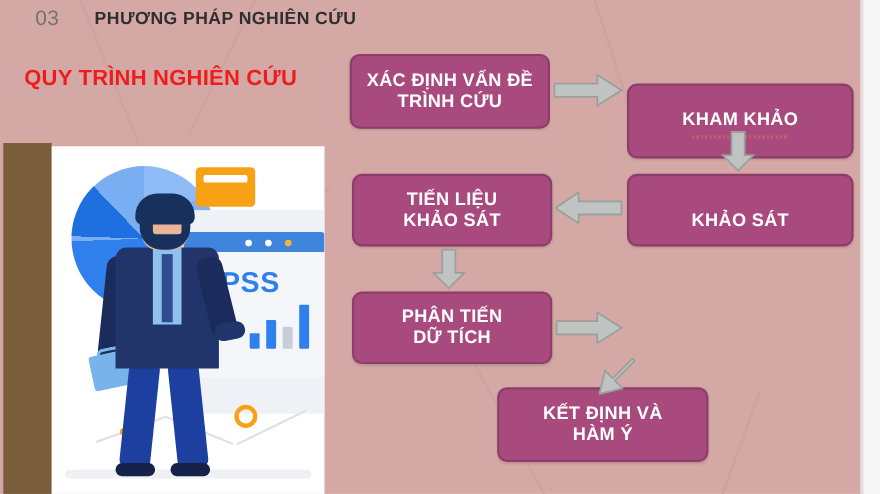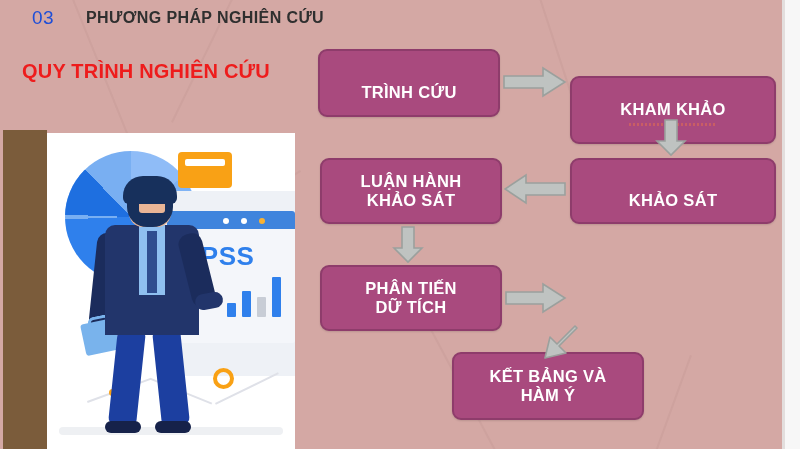--- a/index.html
+++ b/index.html
@@ -24,21 +24,21 @@
     position:absolute;left:785px;top:0;width:15px;height:449px;
     background:#f7f7f7;
   }
   .right-strip-edge{
     position:absolute;left:782px;top:0;width:3px;height:449px;
     background:#e3dedd;
   }
   
   .hdr-num{
     position:absolute;left:32px;top:7px;
-    font-size:19px;font-weight:400;color:#1d4ed8;letter-spacing:.5px;
+    font-size:19px;font-weight:400;color:#737373;letter-spacing:.5px;
   }
   .hdr-title{
     position:absolute;left:86px;top:9px;
     font-size:16px;font-weight:700;color:#2f2f2f;letter-spacing:.4px;
   }
   .red-title{
     position:absolute;left:22px;top:60px;
     font-size:20px;font-weight:700;color:#ee1c1c;letter-spacing:.2px;
   }
   
@@ -248,43 +248,43 @@
     <div class="tie"></div>
     <div class="person-head"></div>
     <div class="person-beard"></div>
     <div class="person-face"></div>
     <div class="person-hair"></div>
     <div class="arm-right"></div>
     <div class="hand"></div>
   </div>
 
   <div class="fbox" style="left:318px;top:49px;width:178px;height:64px;">
-    <span><br><b>TRÌNH CỨU</b></span>
+    <span><b>XÁC ĐỊNH VẤN ĐỀ</b><br><b>TRÌNH CỨU</b></span>
   </div>
 
   <div class="fbox" style="left:570px;top:49px;width:202px;height:64px;margin-top:27px;">
     <span><b>KHAM KHẢO</b></span>
     <i class="underline-sq"></i>
   </div>
 
   <div class="fbox" style="left:570px;top:158px;width:202px;height:62px;">
     <span><br><b>KHẢO SÁT</b></span>
   </div>
 
   <div class="fbox" style="left:320px;top:158px;width:178px;height:62px;">
-    <span><b>LUẬN HÀNH</b><br><b>KHẢO SÁT</b></span>
+    <span><b>TIẾN LIỆU</b><br><b>KHẢO SÁT</b></span>
   </div>
 
   <div class="fbox" style="left:320px;top:265px;width:178px;height:62px;">
     <span><b>PHÂN TIẾN</b><br><b>DỮ TÍCH</b></span>
   </div>
 
 
   <div class="fbox" style="left:452px;top:352px;width:188px;height:64px;">
-    <span><b>KẾT BẢNG VÀ</b><br><b>HÀM Ý</b></span>
+    <span><b>KẾT ĐỊNH VÀ</b><br><b>HÀM Ý</b></span>
   </div>
 
   <div class="arrow" style="left:503px;top:66px;">
     <svg width="64" height="32" viewBox="0 0 64 32">
       <polygon points="1,10 40,10 40,2 62,16 40,30 40,22 1,22" fill="#bfc3c1" stroke="#9ba09d" stroke-width="1.6"></polygon>
     </svg>
   </div>
 
   <div class="arrow" style="left:655px;top:119px;">
     <svg width="32" height="38" viewBox="0 0 32 38">

